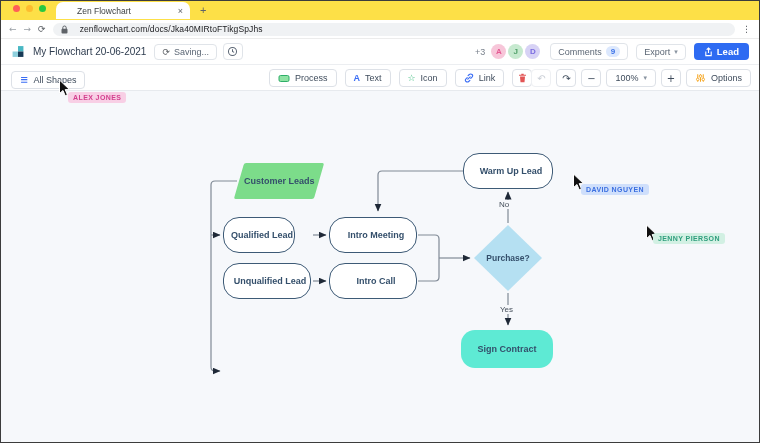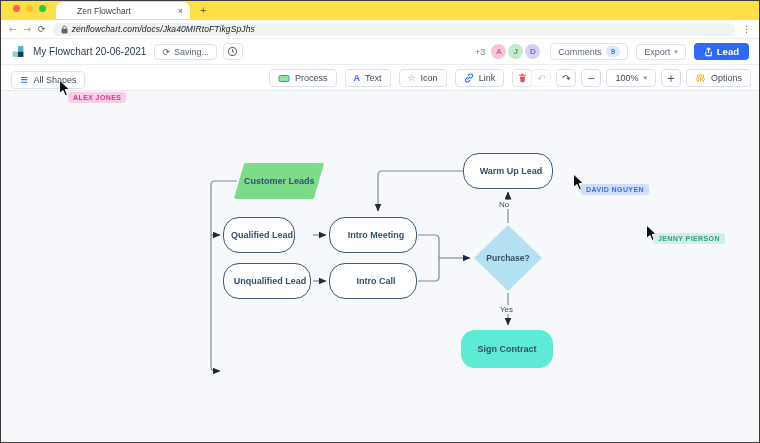--- a/index.html
+++ b/index.html
@@ -16,21 +16,21 @@
          display:flex; align-items:center; padding:0 7px; gap:5px; }
   .tab-title { flex:1; font-size:8.5px; color:#3c4043; white-space:nowrap; overflow:hidden; text-align:left; padding-left:14px;}
   .tab-close { font-size:9px; color:#5f6368; cursor:default; }
   .newtab { font-size:11px; color:#5f6368; padding:0 10px 2px 10px; }
 
   #urlrow { height:19px; background:#fff; display:flex; align-items:center; padding:0 8px; gap:7px;
             border-bottom:1px solid #ececec; }
   .navicon { font-size:9px; color:#9aa0a6; font-family:"DejaVu Sans", sans-serif; }
   .navicon.dark { color:#5f6368; }
   .urlpill { flex:1; height:13px; background:#f0f2f4; border-radius:7px; display:flex;
-             align-items:center; gap:4px; padding:0 8px;font-style:italic; }
+             align-items:center; gap:12px; padding:0 8px; }
   .url-text { font-size:8.5px; color:#202124; letter-spacing:.1px; }
   .moremenu { font-size:9px; color:#5f6368; font-family:"DejaVu Sans", sans-serif; }
 
   
   #row1 { height:26px; background:#fff; border-bottom:1px solid #eceef1; display:flex;
           align-items:center; padding:0 10px; }
   .doc-title { font-size:10px; color:#2d3b4e; font-weight:500; margin-left:8px; }
   .chipbtn { display:inline-flex; align-items:center; gap:4px; border:1px solid #e0e4e9;
              border-radius:4px; padding:2px 7px; font-size:9px; color:#5c6775; background:#fff; margin-left:8px; }
   .iconbtn { border:1px solid #e0e4e9; border-radius:4px; background:#fff;

